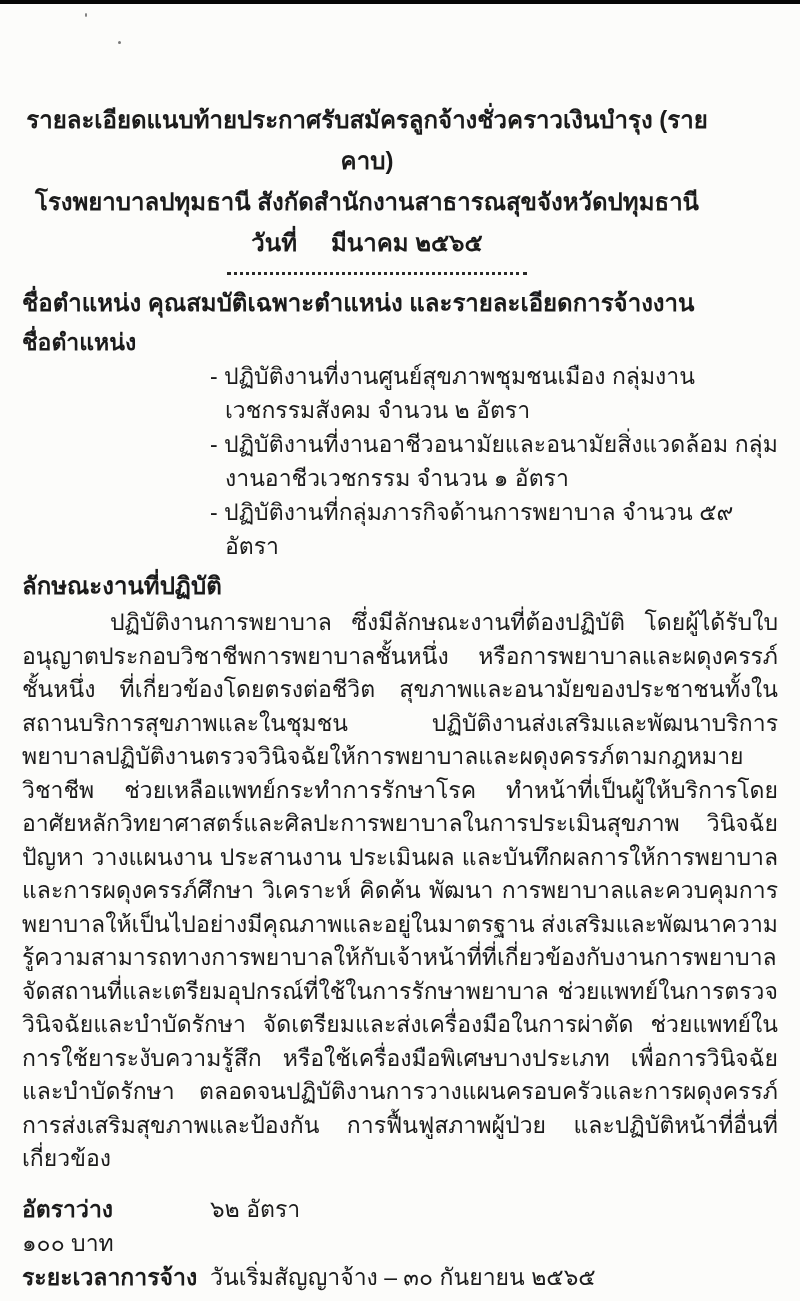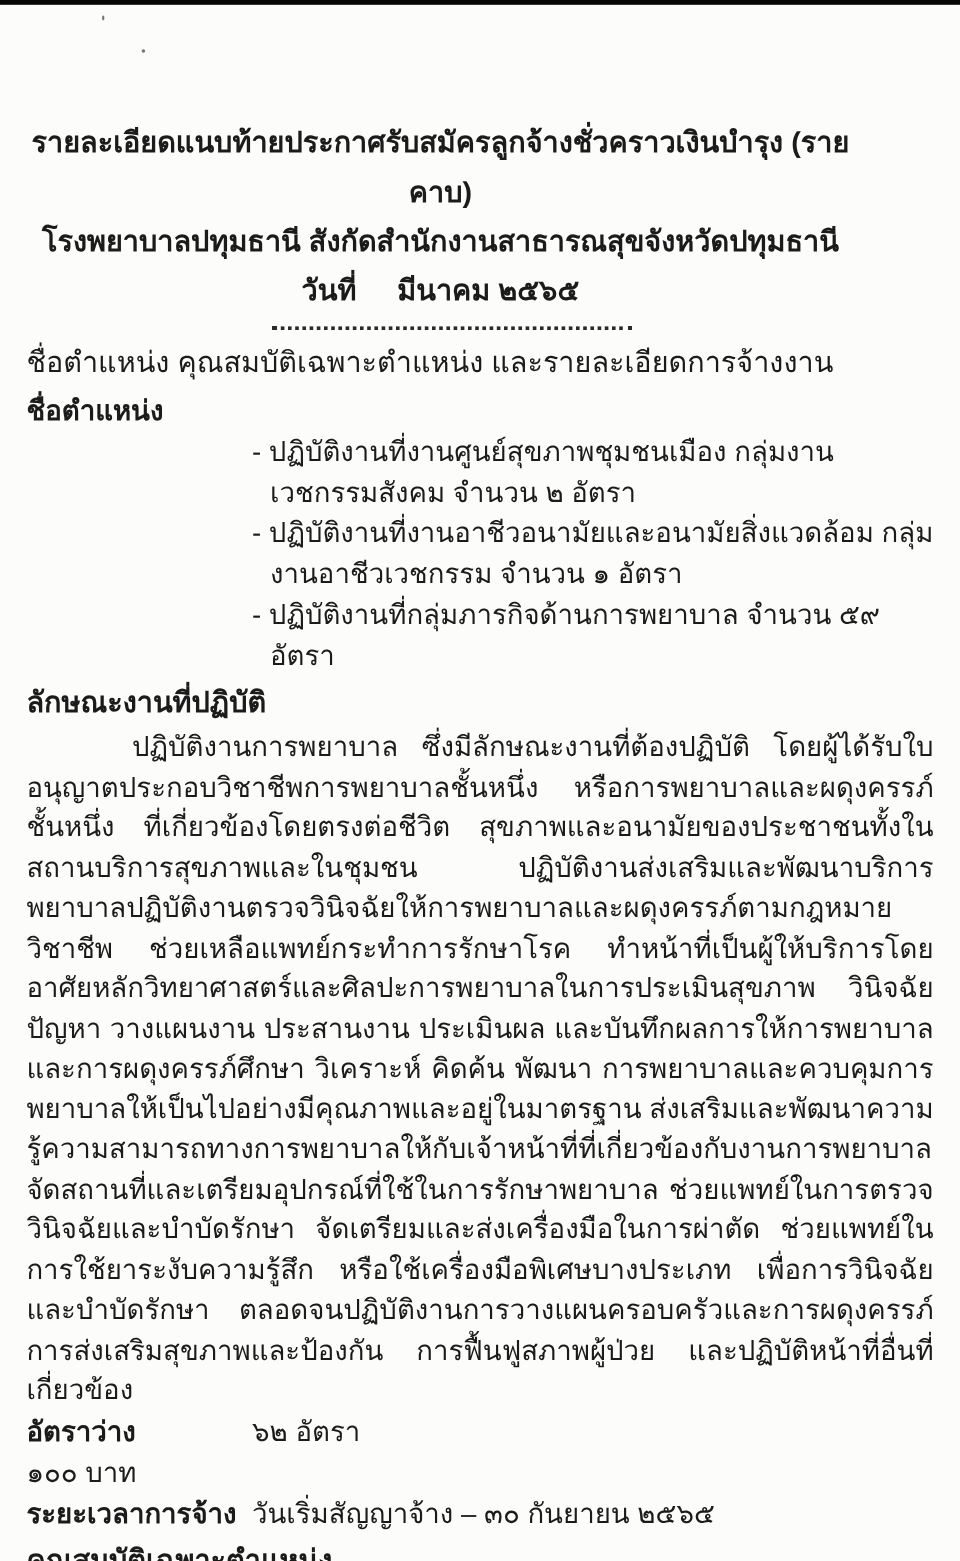--- a/index.html
+++ b/index.html
@@ -26,40 +26,40 @@
     text-align: center;
     font-weight: 700; font-size: 24px; line-height: 41px;
   }
   .date-line .gap { display: inline-block; width: 34px; }
   .dotted-sep {
     width: 300px; height: 0;
     margin: 9px 0 0 205px;
     border-bottom: 3px dotted #2a2a2a;
   }
   .section-heading {
-    font-weight: 400; font-size: 24px;
+    font-weight: 700; font-size: 24px;
     margin-top: 11px; line-height: 34px;
   }
   .kv-row { display: grid; grid-template-columns: 188px 1fr; line-height: 34px; }
   .kv-row .k { font-weight: 700; }
   .position-row { margin-top: 5px; }
   .assignments { margin-left: 188px; width: 568px; }
   .assignment-item {
     padding-left: 15px; text-indent: -15px; line-height: 34px;
   }
   .sub-heading {
     font-weight: 700; font-size: 24px; line-height: 34px; margin-top: 6px;
   }
   .job-paragraph {
     margin: 3px 0 0 0;
     text-indent: 88px;
     text-align: justify;
     line-height: 33.5px;
   }
-  .details { }
+  .details { margin-top: 16px; }
   .quals { margin-top: 1px; }
 </style>
 </head>
 <body>
 
 <div class="scan-bar"></div>
 <div class="speck" style="left:118px; top:41px; width:3px; height:3px;"></div>
 <div class="speck" style="left:85px; top:13px; width:2px; height:4px;"></div>
 
 <div class="doc">

